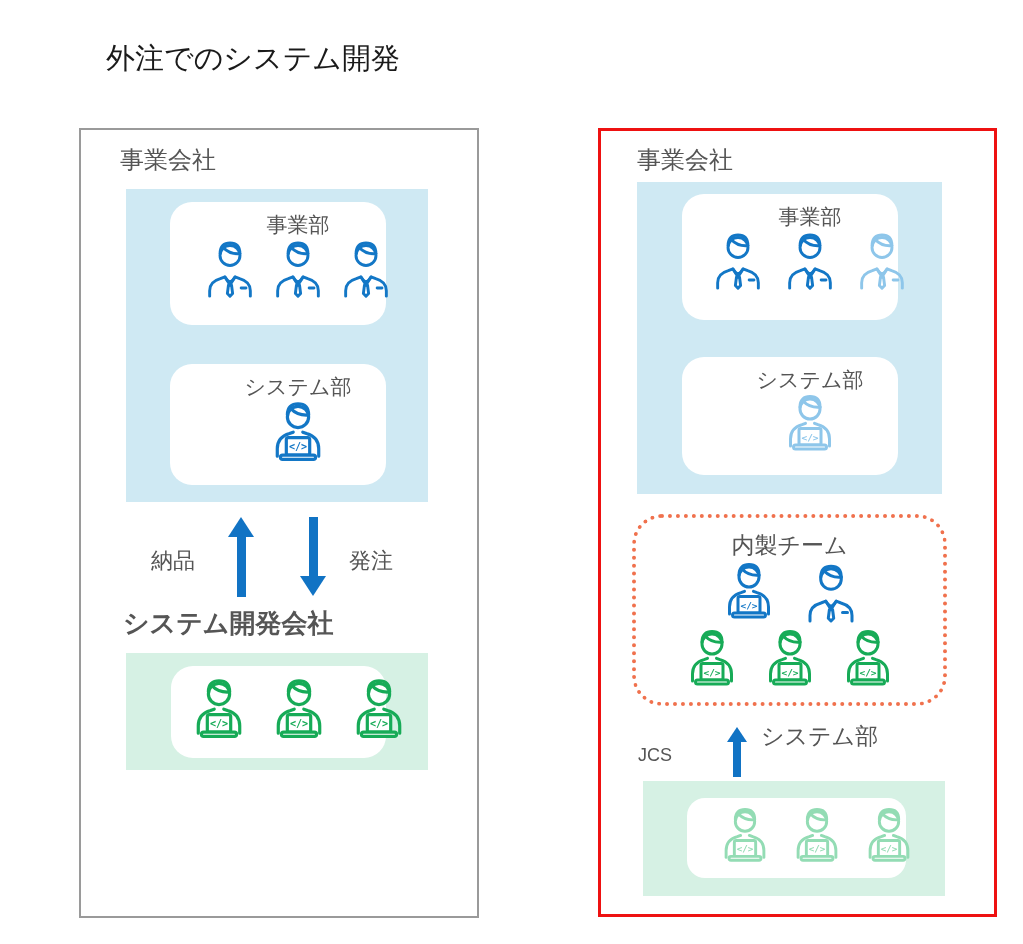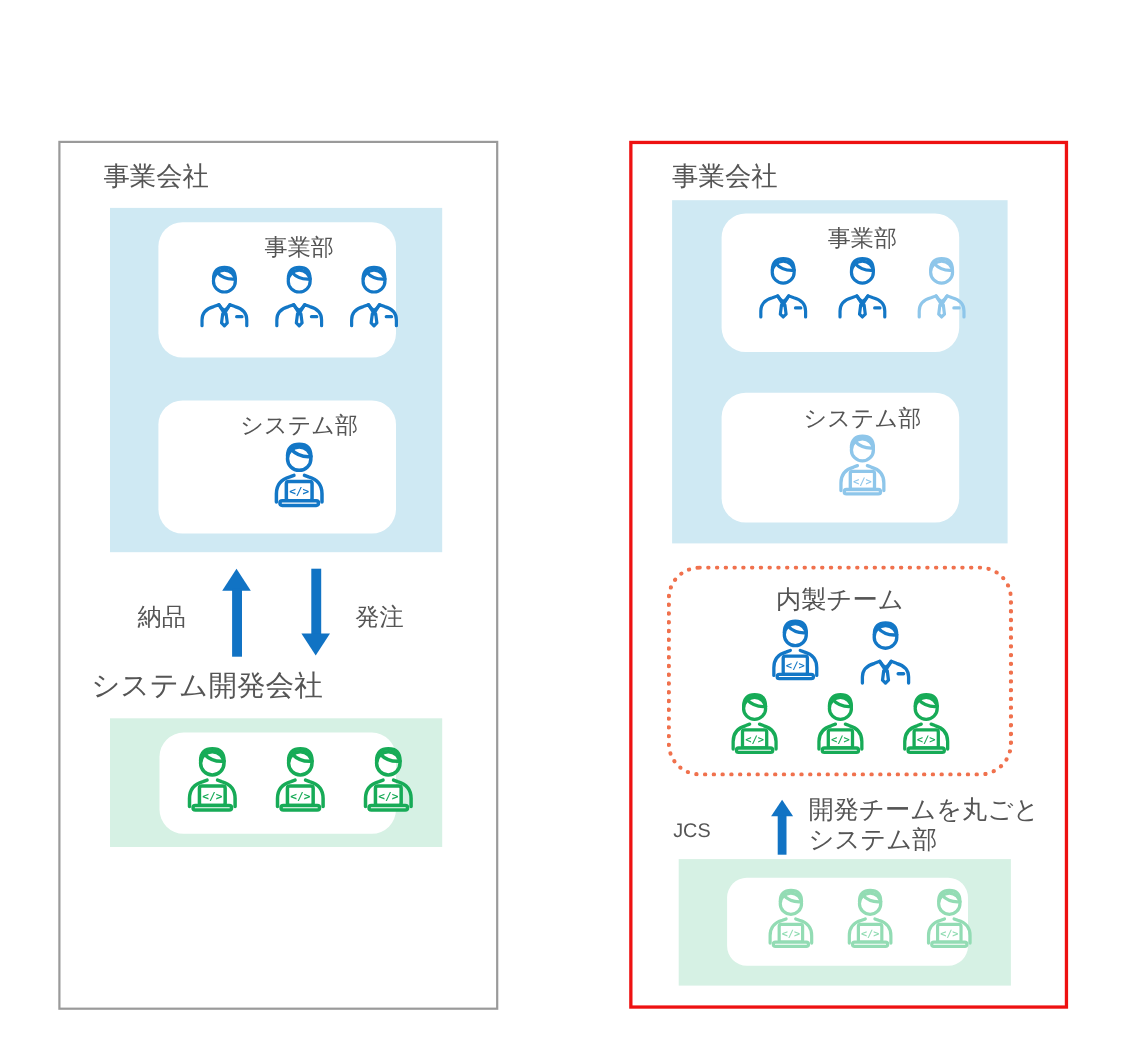--- a/index.html
+++ b/index.html
@@ -7,21 +7,21 @@
     --bg-blue:#cfe9f3; --bg-green:#d6f1e4; --red:#ee1111; --orange:#f0714d;
     --border-gray:#9a9a9a; --text-dark:#1a1a1a; --text-gray:#555555; --arrow:#1173c4;
   }
   html,body{margin:0;padding:0;background:#fff;}
   .canvas{
     position:relative;width:1023px;height:944px;background:#fff;overflow:hidden;
     font-family:"Liberation Sans","DejaVu Sans",sans-serif;color:var(--text-gray);
   }
   .panel-title{position:absolute;text-align:center;font-size:29px;line-height:37px;color:var(--text-dark);}
   .panel-title.red{color:var(--red);}
-  .outer-box{position:absolute;background:#fff;border:2px solid var(--border-gray);box-sizing:border-box;}
+  .outer-box{position:absolute;background:#fff;border:2px solid var(--border-gray);box-sizing:border-box;margin-left:26px;}
   .outer-box.red-border{border:3px solid var(--red);}
   .company-label{position:absolute;font-size:24px;color:var(--text-gray);}
   .zone{position:absolute;box-sizing:border-box;}
   .zone.blue{background:var(--bg-blue);}
   .zone.green{background:var(--bg-green);}
   .dept-box{position:absolute;background:#fff;border-radius:22px;display:flex;flex-direction:column;align-items:center;box-sizing:border-box;padding-left:40px;}
   .dept-label{font-size:21px;color:var(--text-gray);margin-top:9px;}
   .icons-row{display:flex;align-items:flex-end;justify-content:center;}
   .icon{display:block;}
   .sz62 .icon{width:62px;height:62px;}
@@ -73,20 +73,21 @@
         <rect x="21" y="34.5" width="22" height="16.5" rx="1.8" fill="#ffffff"></rect>
         <rect x="15.5" y="51" width="33" height="4" rx="2" fill="#ffffff"></rect>
         <text x="32" y="46.5" text-anchor="middle" font-family="DejaVu Sans Mono, monospace" font-size="9.5" font-weight="bold" fill="currentColor" stroke="none">&lt;/&gt;</text>
       </g>
     </symbol>
   </defs>
 </svg>
 
 <div class="canvas">
 
+  <div class="panel-title" style="left:53px;top:40px;width:400px;">外注でのシステム開発</div>
 
   <div class="outer-box" style="left:53px;top:128px;width:400px;height:790px;">
     <div class="company-label" style="left:39px;top:14px;">事業会社</div>
 
     <div class="zone blue" style="left:45px;top:59px;width:302px;height:313px;">
       <div class="dept-box" style="left:44px;top:13px;width:216px;height:123px;">
         <div class="dept-label">事業部</div>
         <div class="icons-row sz62 g6">
             <svg class="icon ic-businessman" viewBox="0 0 64 64">
               <use href="#sym-businessman"></use>
@@ -110,21 +111,21 @@
     </div>
 
     <div class="arrow-head up" style="left:147px;top:387px;"></div>
     <div class="arrow-stem" style="left:156px;top:405px;width:9px;height:62px;"></div>
     <div class="arrow-stem" style="left:228px;top:387px;width:9px;height:60px;"></div>
     <div class="arrow-head down" style="left:219px;top:446px;"></div>
 
     <div class="flow-label" style="left:70px;top:416px;">納品</div>
     <div class="flow-label" style="left:268px;top:416px;">発注</div>
 
-    <div class="big-label" style="left:28px;top:476px;">システム開発会社</div>
+    <div class="big-label" style="left:42px;top:476px;font-weight:bold;">システム開発会社</div>
 
     <div class="zone green" style="left:45px;top:523px;width:302px;height:117px;">
       <div class="dept-box" style="left:45px;top:13px;width:215px;height:92px;justify-content:center;">
         <div class="icons-row sz68 g12">
             <svg class="icon ic-developer-green" viewBox="0 0 64 64">
               <use href="#sym-developer"></use>
             </svg>
             <svg class="icon ic-developer-green" viewBox="0 0 64 64">
               <use href="#sym-developer"></use>
             </svg>
@@ -189,21 +190,20 @@
           </svg>
         </div>
     </div>
 
     <div class="jcs-label" style="left:37px;top:614px;">JCS</div>
 
     <div class="arrow-head up small" style="left:126px;top:596px;"></div>
     <div class="arrow-stem" style="left:132px;top:610px;width:8px;height:36px;"></div>
 
     <div class="rental-label" style="left:160px;top:592px;">
-      <div>開発チームを丸ごと</div>
       <div>システム部</div>
     </div>
 
     <div class="zone green" style="left:42px;top:650px;width:302px;height:115px;">
       <div class="dept-box" style="left:44px;top:17px;width:219px;height:80px;justify-content:center;border-radius:18px;">
         <div class="icons-row sz62 g10">
             <svg class="icon ic-developer-green-faded" viewBox="0 0 64 64">
               <use href="#sym-developer"></use>
             </svg>
             <svg class="icon ic-developer-green-faded" viewBox="0 0 64 64">

